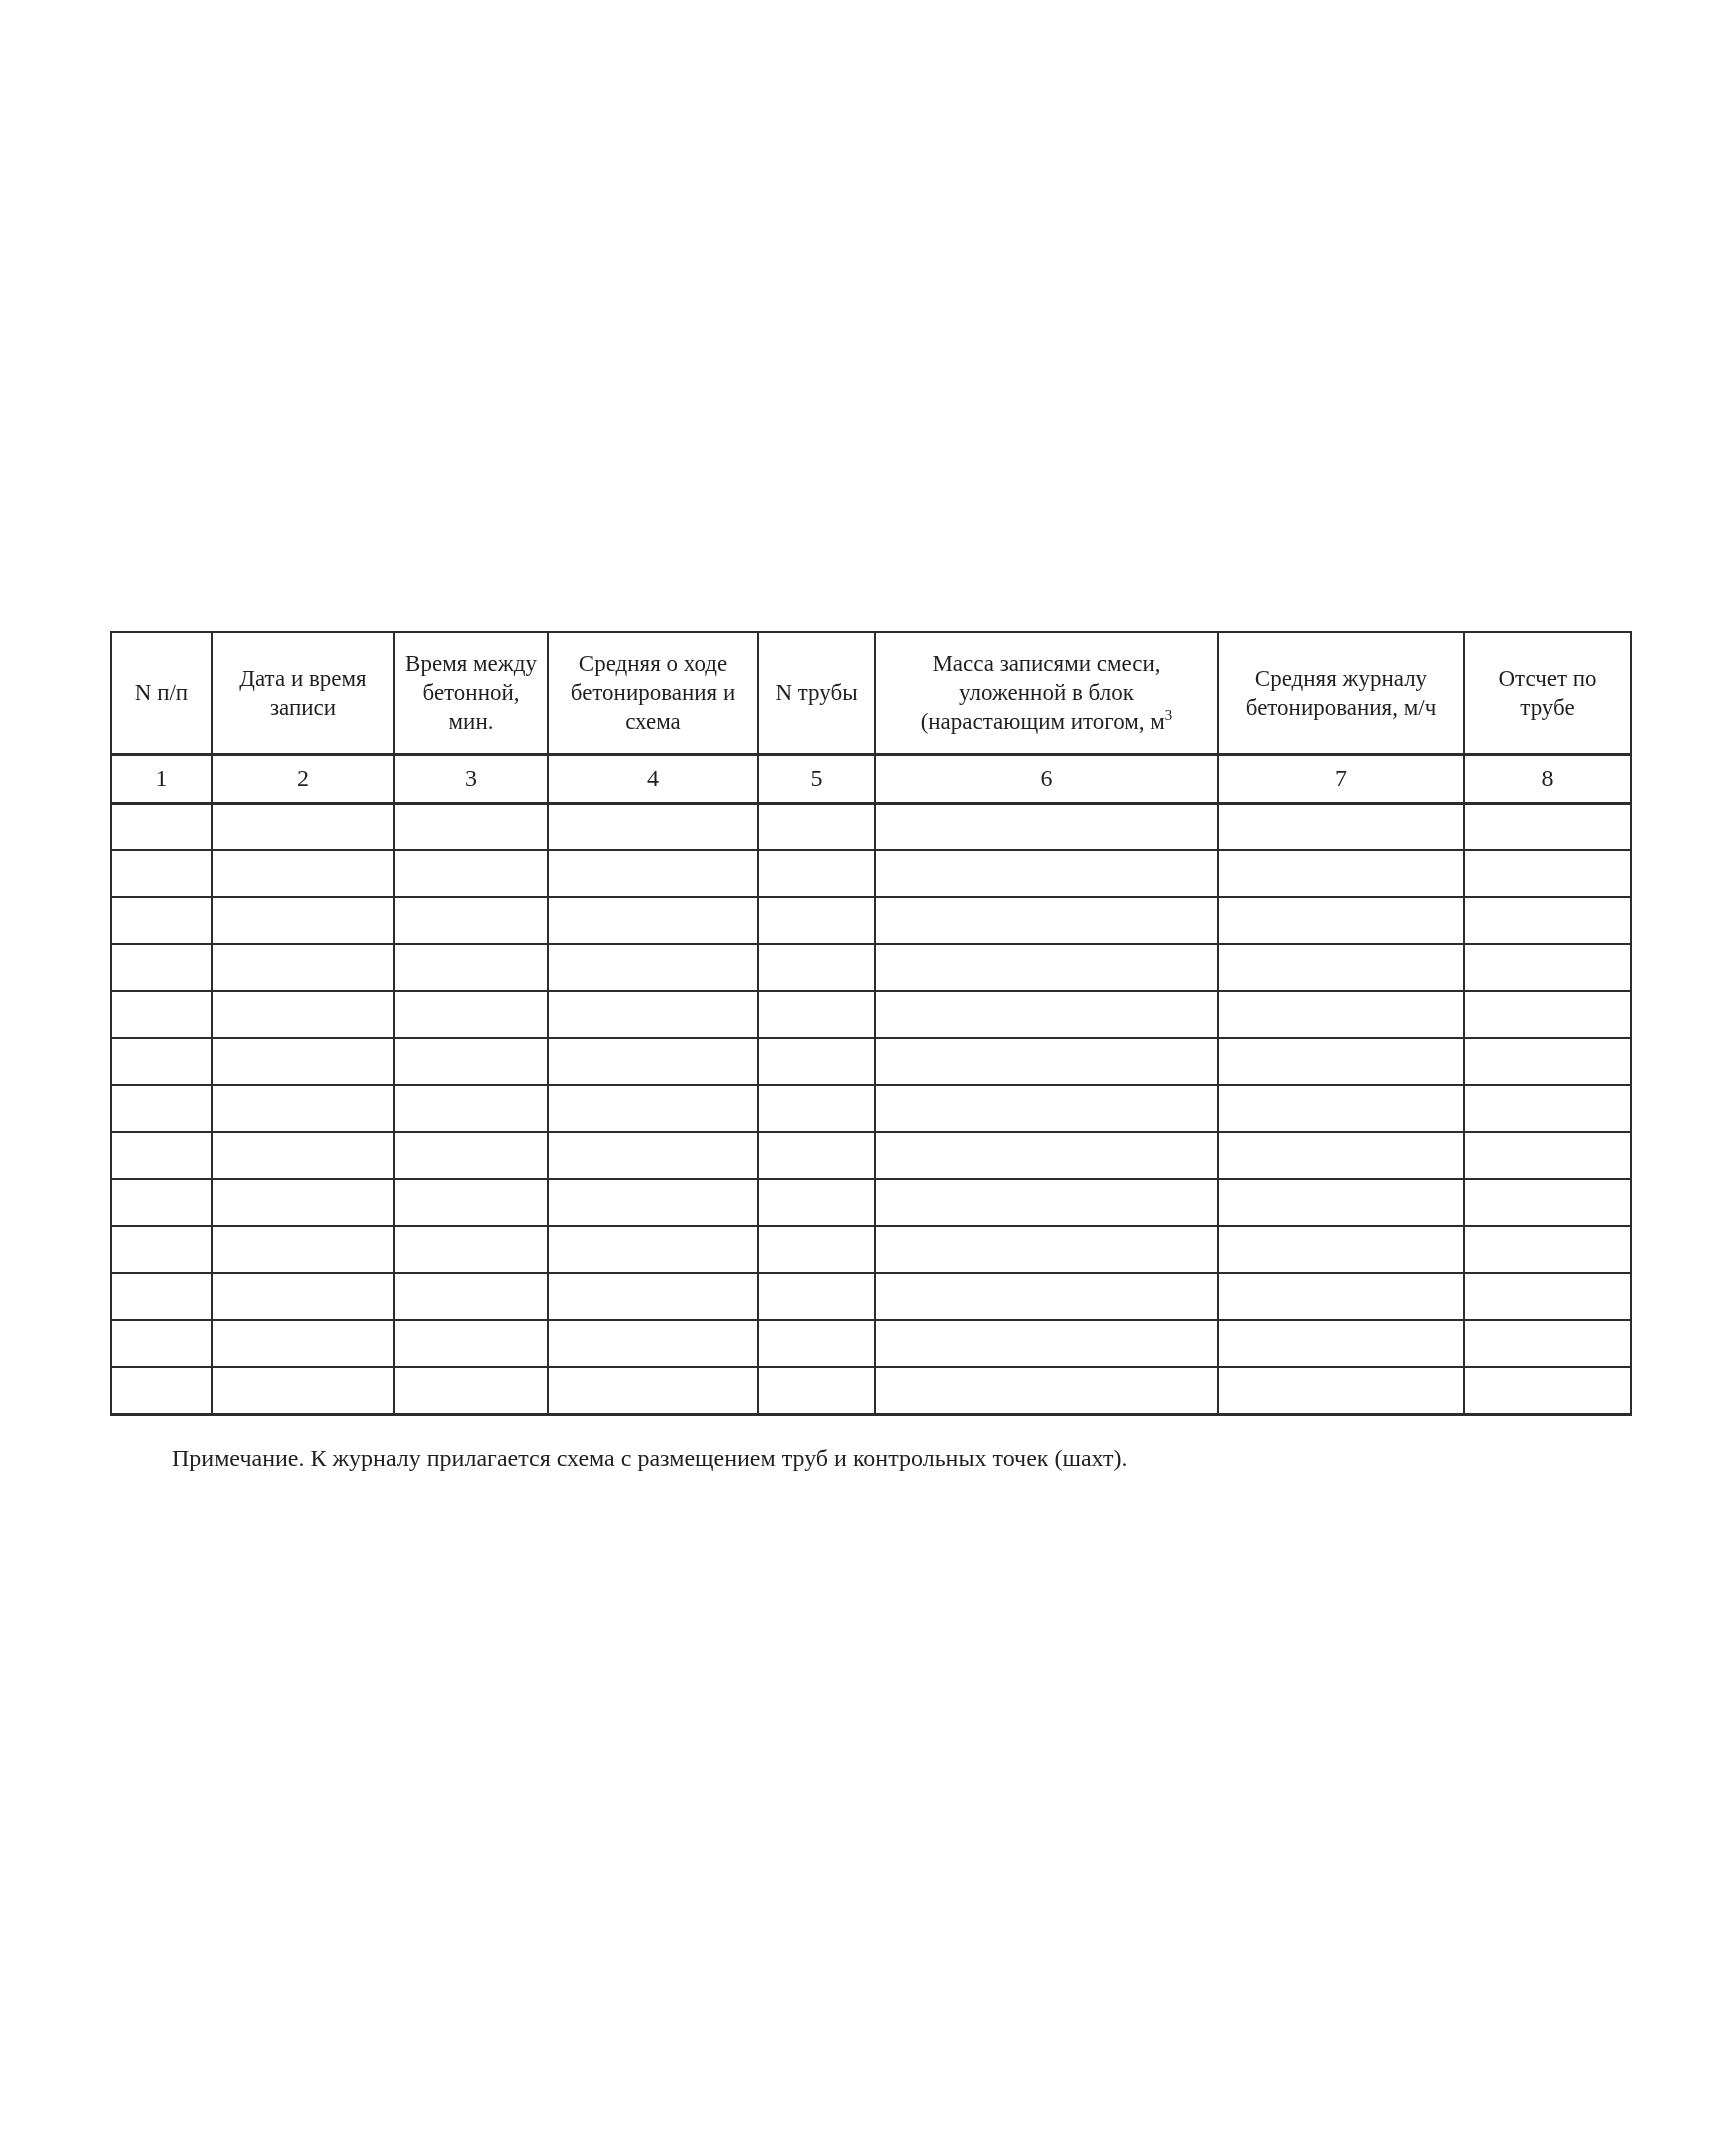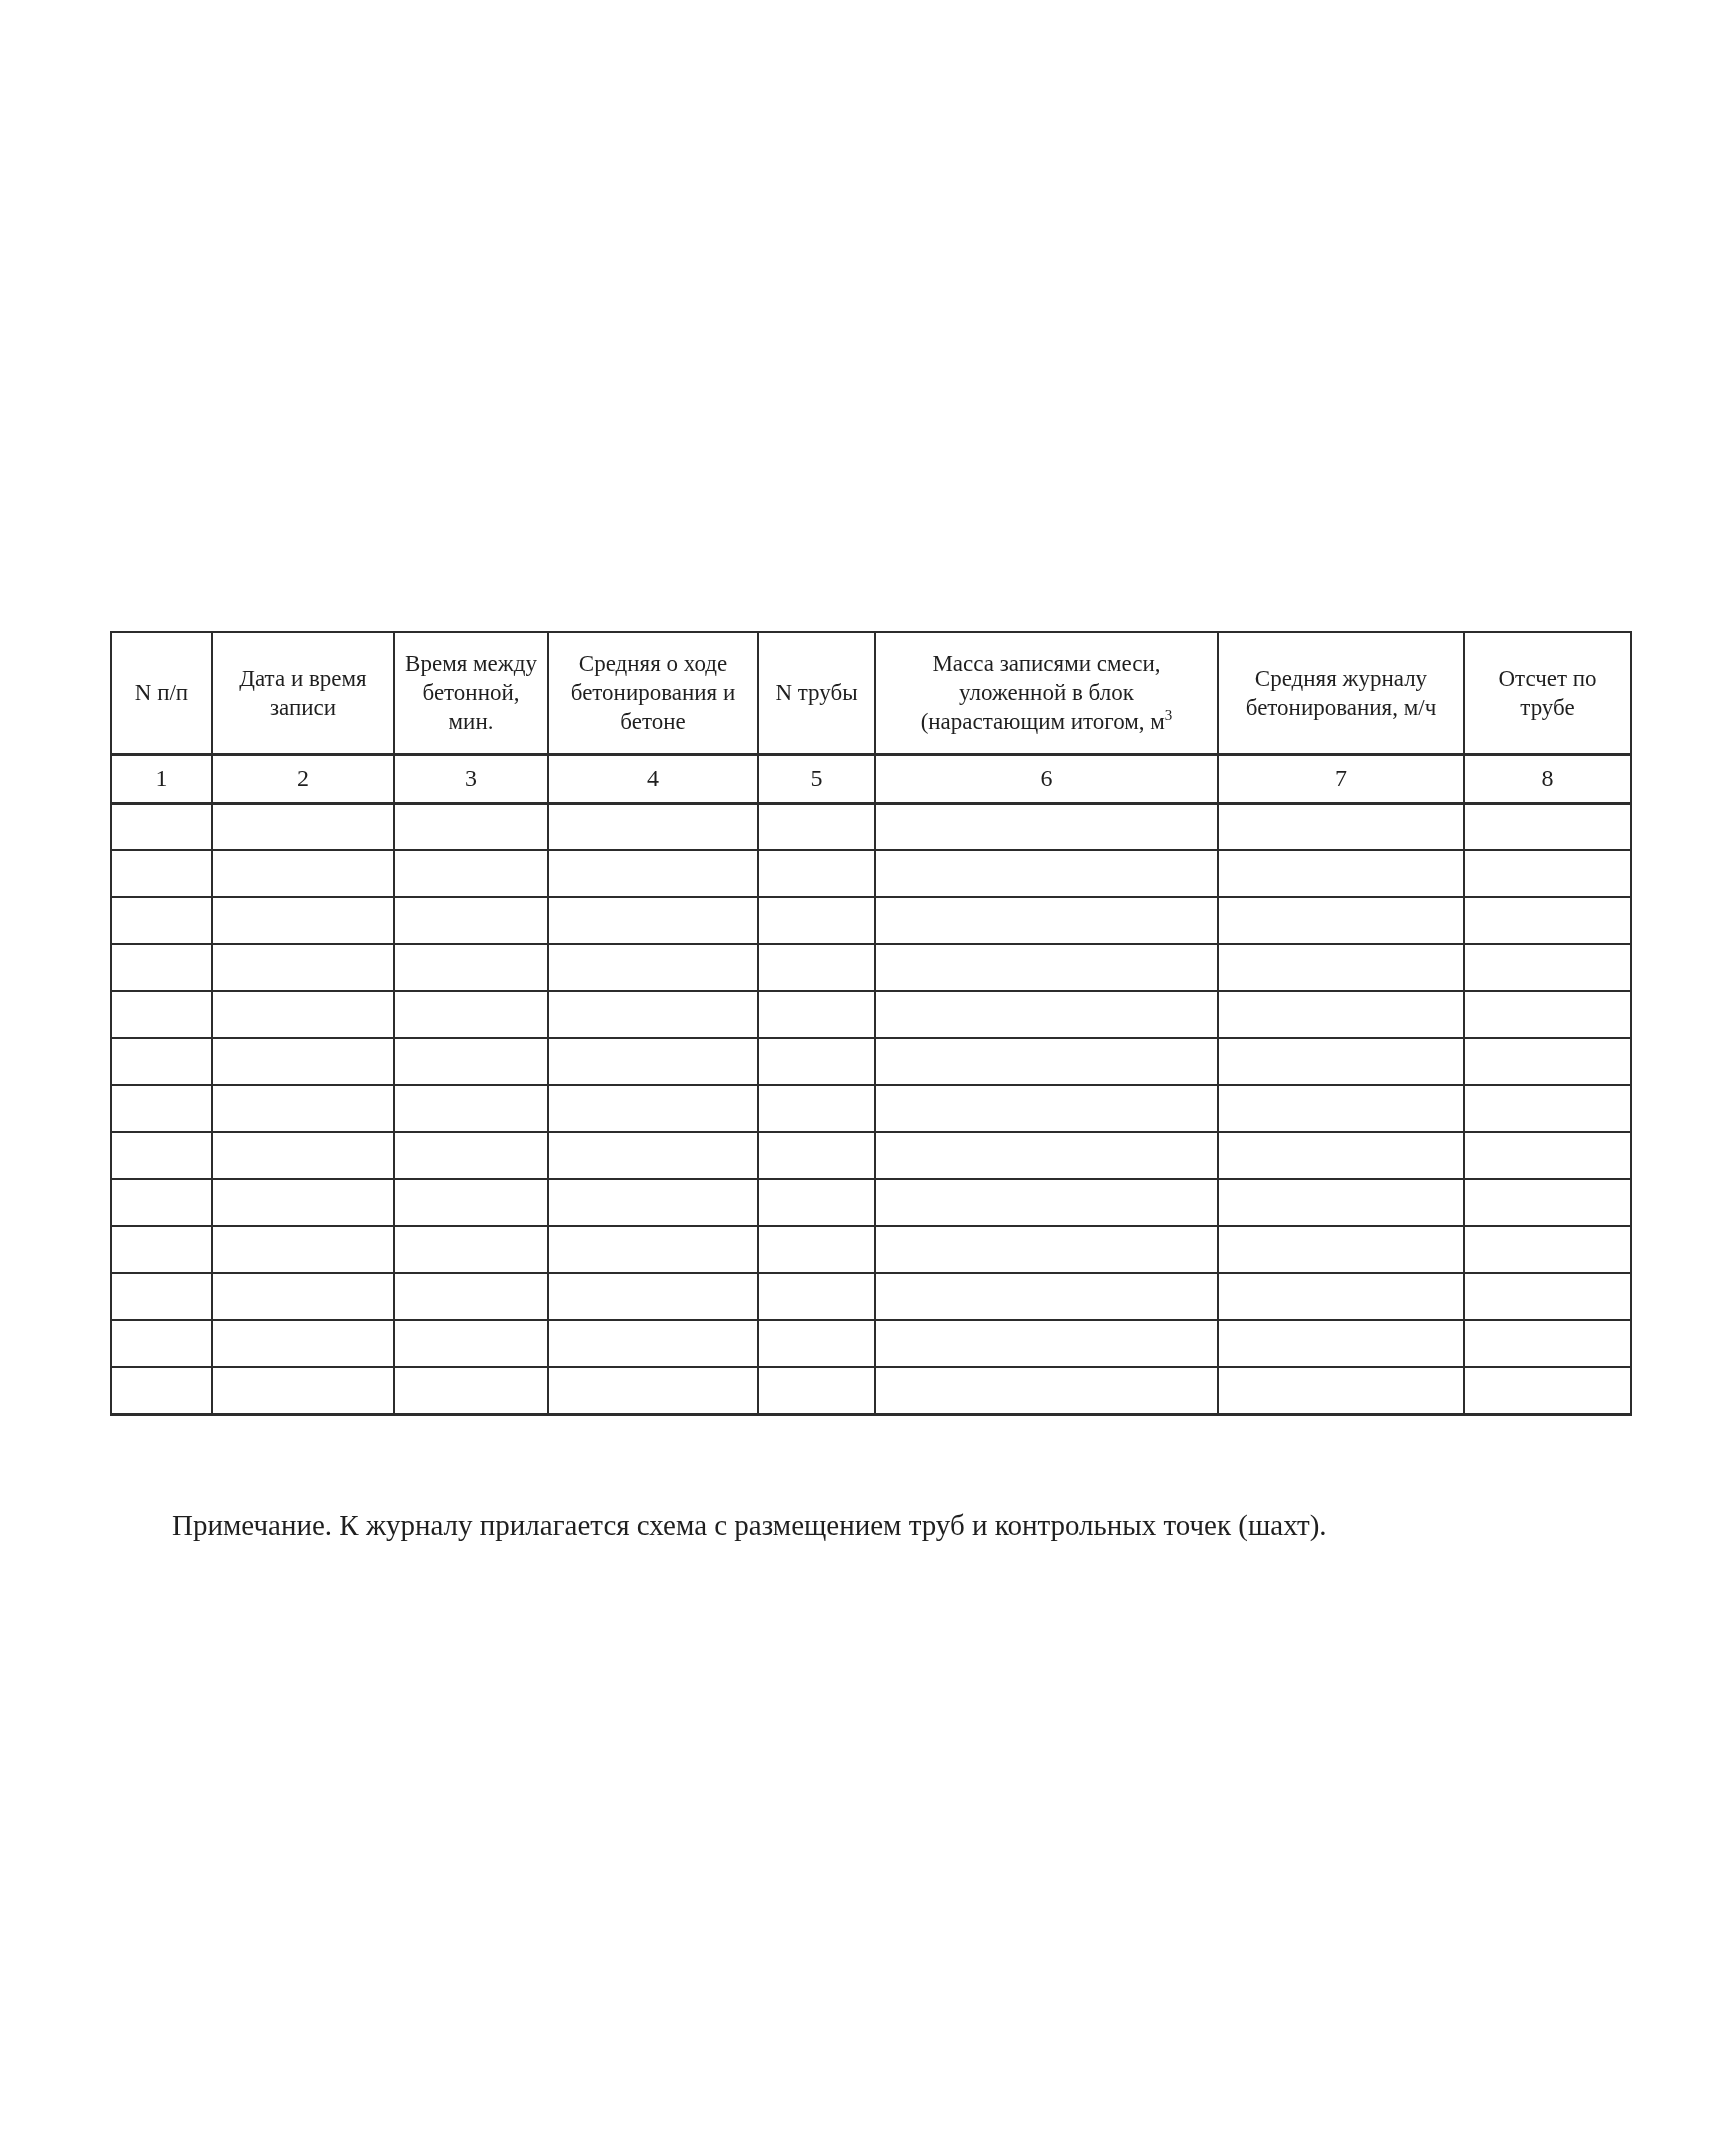--- a/index.html
+++ b/index.html
@@ -57,22 +57,22 @@
   }
   .hline{display:block;}
   .journal sup{
     font-size:15px;
     line-height:0;
     vertical-align:super;
   }
   .note{
     position:absolute;
     left:172px;
-    top:1482px;
-    font-size:29px;
+    top:1420px;
+    font-size:24px;
     line-height:28px;
     white-space:nowrap;
     color:var(--ink);
   }
 </style>
 </head>
 <body>
 
 <div class="page">
 
@@ -98,21 +98,21 @@
           <span class="hline">записи</span>
         </th>
         <th>
           <span class="hline">Время между</span>
           <span class="hline">бетонной,</span>
           <span class="hline">мин.</span>
         </th>
         <th>
           <span class="hline">Средняя о ходе</span>
           <span class="hline">бетонирования и</span>
-          <span class="hline">бетоне</span>
+          <span class="hline">схема</span>
         </th>
         <th>
           <span class="hline">N трубы</span>
         </th>
         <th>
           <span class="hline">Масса записями смеси,</span>
           <span class="hline">уложенной в блок</span>
           <span class="hline"><span>(нарастающим итогом, м</span><sup>3</sup></span>
         </th>
         <th>

